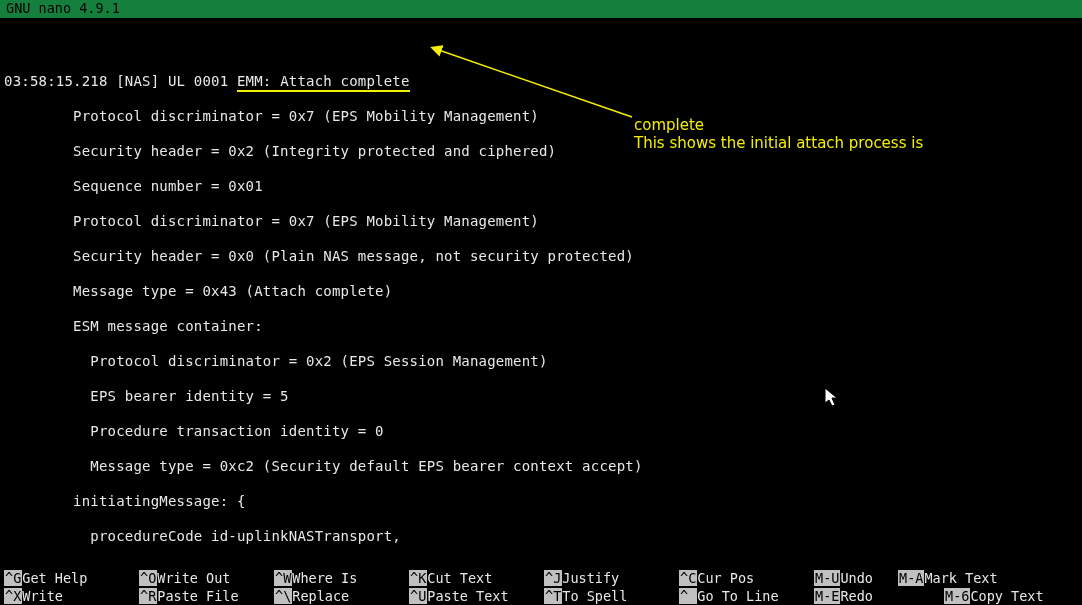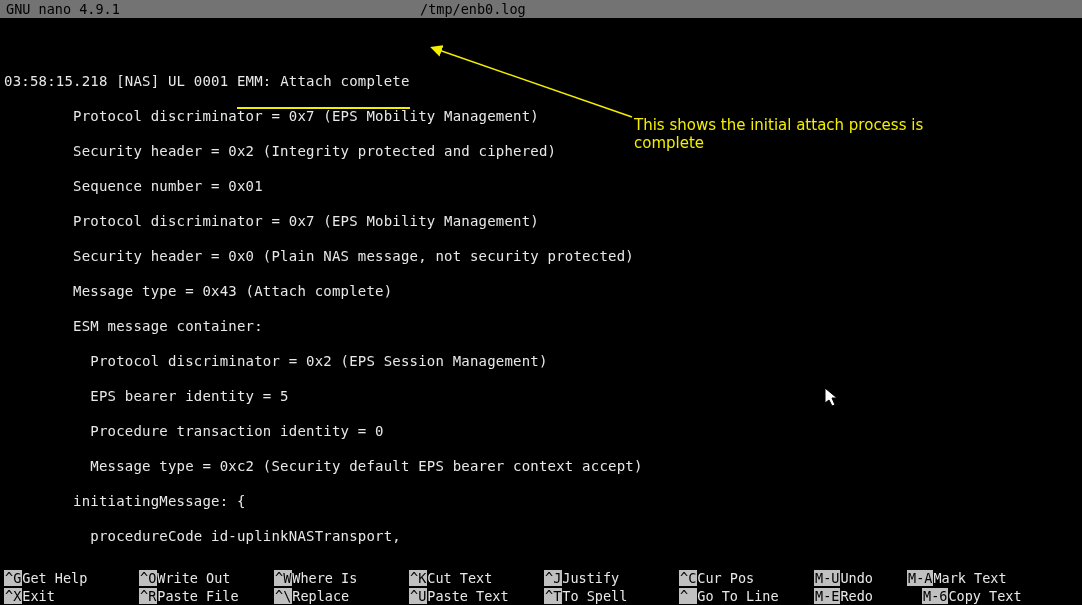--- a/index.html
+++ b/index.html
@@ -12,26 +12,27 @@
       font-size: 14px;
       background: #000;
       color: #e8e8e8;
       width: 1082px;
       height: 605px;
       overflow: hidden;
       position: relative;
       line-height: 1.25;
     }
     .titlebar {
-      background: #737373;
+      background: #15803d;
       color: #000;
       height: 18px;
       display: flex;
-      align-items: center;
+      align-items: flex-start;
       font-size: 13.5px;
+      flex-direction: column;
     }
     .titlebar-left {
       padding-left: 6px;
       width: 420px;
       flex: 0 0 auto;
     }
     .titlebar-center {
       flex: 0 0 auto;
     }
     .content {
@@ -39,21 +40,21 @@
       white-space: pre;
       color: #e8e8e8;
       font-size: 14px;
       letter-spacing: 0.2px;
     }
     .line {
       height: 17.5px;
     }
     .underline {
       border-bottom: 2px solid #f4ef00;
-      padding-bottom: 18px;
+      padding-bottom: 1px;
     }
     .annotation {
       position: absolute;
       color: #f4ef00;
       font-family: "DejaVu Sans", "Arial", sans-serif;
       font-size: 15px;
       top: 116px;
       left: 634px;
       line-height: 1.2;
     }
@@ -149,22 +150,22 @@
 <svg class="arrow" style="top:40px; left:427px;" width="210" height="80">
   <defs>
     <marker id="ah" markerWidth="8" markerHeight="8" refX="6" refY="4" orient="auto">
       <path d="M0,0 L8,4 L0,8 Z" fill="#f4ef00"></path>
     </marker>
   </defs>
   <line x1="205" y1="77" x2="6" y2="8" stroke="#f4ef00" stroke-width="1.5" marker-end="url(#ah)"></line>
 </svg>
 
 <div class="annotation">
+  <div>complete</div>
   <div>This shows the initial attach process is</div>
-  <div>complete</div>
 </div>
 
 <div class="cursor">
   <svg width="16" height="22" viewBox="0 0 16 22">
     <path d="M1 1 L1 16 L5 13 L8 19 L11 18 L8 11 L13 11 Z" fill="#fff" stroke="#000" stroke-width="1"></path>
   </svg>
 </div>
 
 <div class="footer">
   <div class="footer-row">
@@ -185,33 +186,33 @@
         <span class="desc">Cut Text</span>
       </span>
     <span class="shortcut">
         <span class="key">^J</span>
         <span class="desc">Justify</span>
       </span>
     <span class="shortcut">
         <span class="key">^C</span>
         <span class="desc">Cur Pos</span>
       </span>
-    <span class="shortcut" style="width:93px;">
+    <span class="shortcut" style="width:84px;">
         <span class="key-meta">M-U</span>
         <span class="desc">Undo</span>
       </span>
     <span class="shortcut">
         <span class="key-meta">M-A</span>
         <span class="desc">Mark Text</span>
       </span>
   </div>
   <div class="footer-row">
     <span class="shortcut">
         <span class="key">^X</span>
-        <span class="desc">Exit</span>
+        <span class="desc">Write</span>
       </span>
     <span class="shortcut">
         <span class="key">^R</span>
         <span class="desc">Paste File</span>
       </span>
     <span class="shortcut">
         <span class="key">^\</span>
         <span class="desc">Replace</span>
       </span>
     <span class="shortcut">
@@ -219,21 +220,21 @@
         <span class="desc">Paste Text</span>
       </span>
     <span class="shortcut">
         <span class="key">^T</span>
         <span class="desc">To Spell</span>
       </span>
     <span class="shortcut">
         <span class="key">^_</span>
         <span class="desc">Go To Line</span>
       </span>
-    <span class="shortcut" style="width:108px;">
+    <span class="shortcut" style="width:130px;">
         <span class="key-meta">M-E</span>
         <span class="desc">Redo</span>
       </span>
     <span class="shortcut">
         <span class="key-meta">M-6</span>
         <span class="desc">Copy Text</span>
       </span>
   </div>
 </div>
 

